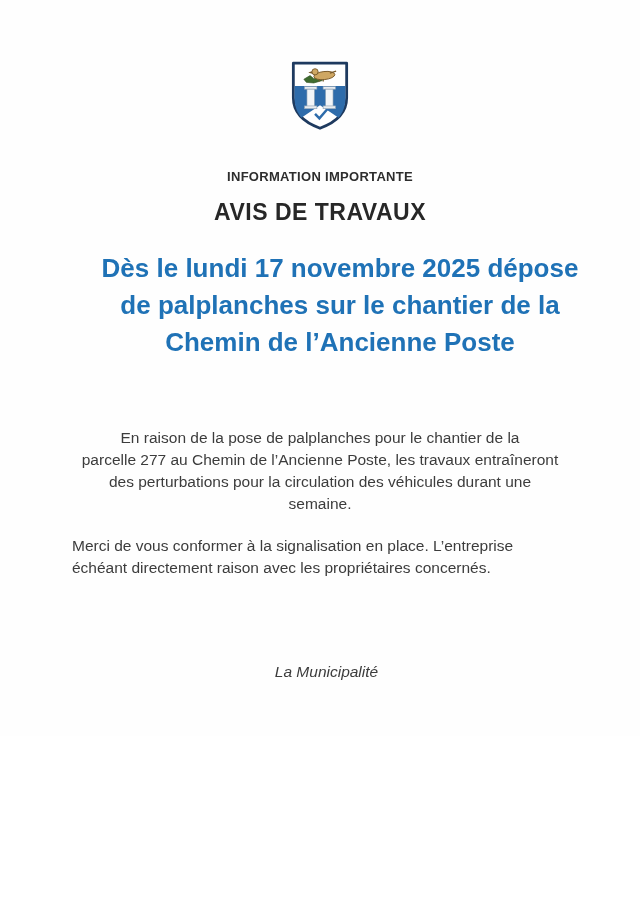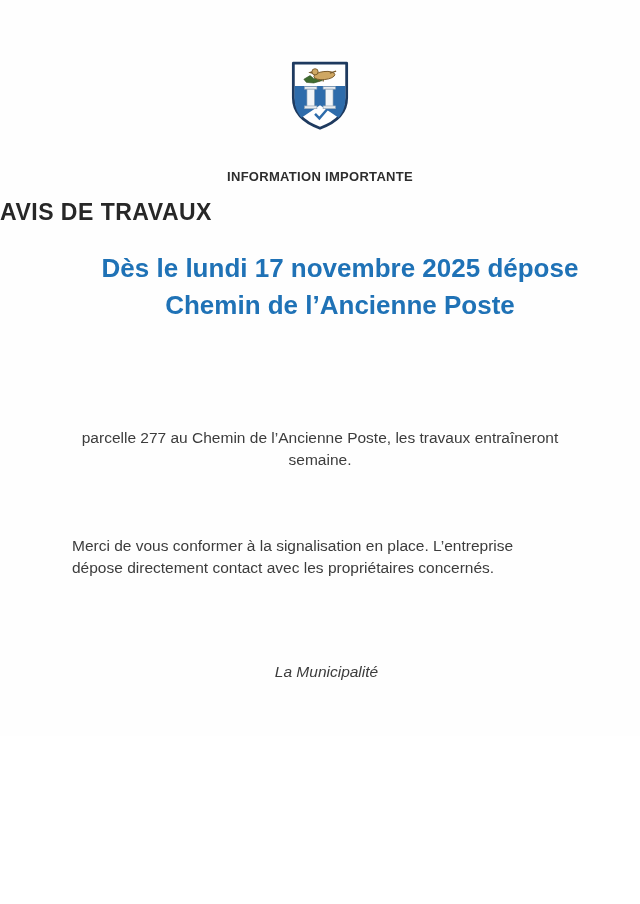--- a/index.html
+++ b/index.html
@@ -31,20 +31,21 @@
     text-align: center;
     font-size: 13px;
     font-weight: bold;
     letter-spacing: 0.3px;
     color: #2d2d2d;
   }
   .title {
     position: absolute;
     left: 0; right: 0;
     top: 199px;
+    text-align: center;
     font-size: 23px;
     font-weight: bold;
     letter-spacing: 0.5px;
     color: #272727;
   }
   .headline {
     position: absolute;
     left: 0; right: 0;
     top: 250px;
     text-align: center;
@@ -128,29 +129,32 @@
       <line x1="56" y1="30" x2="55" y2="34" stroke="#7a5a2a" stroke-width="1.5"></line>
     </g>
   </svg>
 
   <div class="kicker">INFORMATION IMPORTANTE</div>
 
   <div class="title">AVIS DE TRAVAUX</div>
 
   <div class="headline">
     <div>Dès le lundi 17 novembre 2025 dépose</div>
+    <div>de palplanches sur le chantier de la</div>
     <div>Chemin de l’Ancienne Poste</div>
   </div>
 
   <div class="para para-1">
+    <div>En raison de la pose de palplanches pour le chantier de la</div>
     <div>parcelle 277 au Chemin de l’Ancienne Poste, les travaux entraîneront</div>
+    <div>des perturbations pour la circulation des véhicules durant une</div>
     <div>semaine.</div>
   </div>
 
   <div class="para para-2">
     <div>Merci de vous conformer à la signalisation en place. L’entreprise</div>
-    <div>dépose directement contact avec les propriétaires concernés.</div>
+    <div>échéant directement raison avec les propriétaires concernés.</div>
   </div>
 
 
   <div class="signature">La Municipalité</div>
 
 </div>
 
 </body></html>

